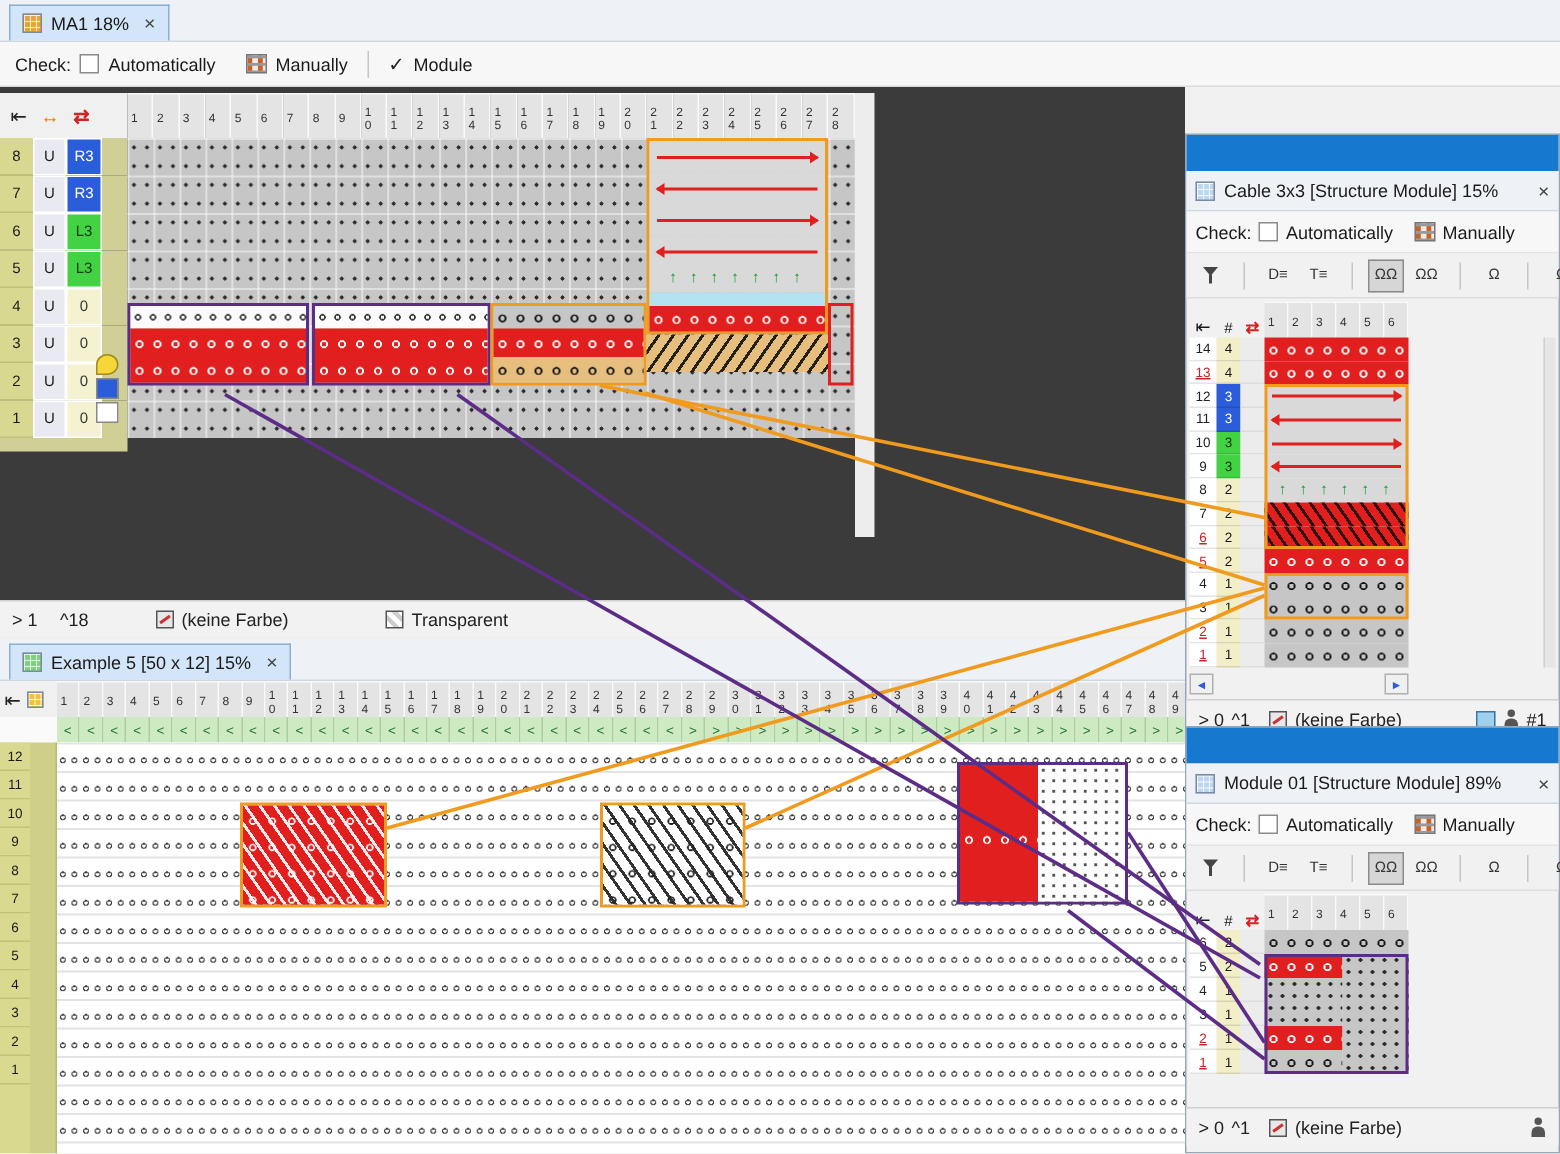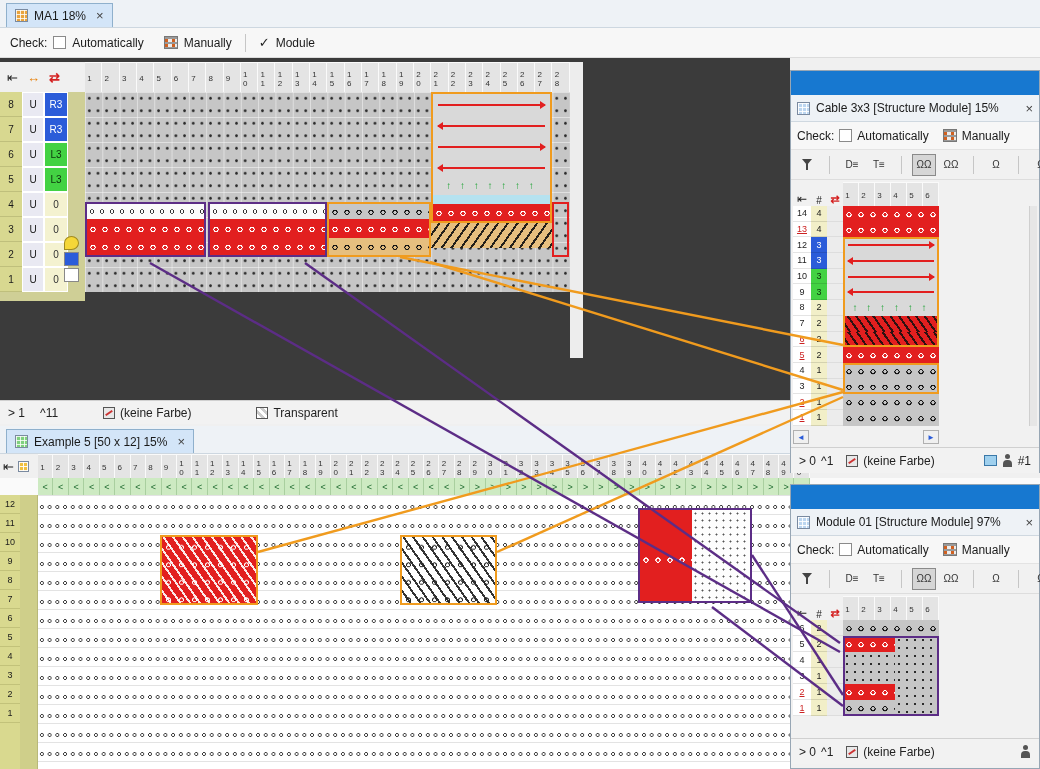--- a/index.html
+++ b/index.html
@@ -277,21 +277,21 @@
       <div class="selbox br" style="left:467px;top:110px;width:17px;height:55px;"></div>
     </div>
 
     <div class="sideicon si-mag" style="top:178px;"></div>
     <div class="sideicon si-h" style="top:194px;"></div>
     <div class="sideicon si-a" style="top:210px;"></div>
   </div>
 
   <div class="statusbar" style="left:0;top:400px;width:790px;height:24px;">
     <span>&gt; 1</span>
-    <span style="margin-left:10px;">^11</span>
+    <span style="margin-left:10px;">^18</span>
     <span class="mini-icon nf" style="margin-left:40px;"></span>
     <span>(keine Farbe)</span>
     <span class="mini-icon tr" style="margin-left:60px;"></span>
     <span>Transparent</span>
   </div>
 
   <div id="bottom-window">
     <div class="tabbar" style="left:0;top:0;width:1040px;height:28px;">
       <div class="tab">
         <span class="gridicon gi-ex"></span>
@@ -431,21 +431,21 @@
       <div class="selbox bo" style="left:362px;top:40px;width:97px;height:70px;">
           <div class="pt p-white-od" style="height: 66px;"></div>
         </div>
       <div class="selbox bp" style="left: 600px; top: 13px; width: 114px; height: 95px; flex-direction: row;">
           <div class="pt p-red-o" style="height: 100%; width: 52px; flex: 0 0 auto;"></div>
           <div class="pt p-white-dots" style="height: 100%; width: 58px; flex: 0 0 auto;"></div>
         </div>
     </div>
   </div>
 
-  <div class="panel" id="cable-panel" style="top:70px;height:403px;">
+  <div class="panel" id="cable-panel" style="top:89px;height:403px;">
     <div class="bluebar"></div>
     <div class="ptabrow">
       <span class="gridicon"></span>
       <span>Cable 3x3 [Structure Module] 15%</span>
       <span class="closex">×</span>
     </div>
     <div class="pcheckrow">
       <span>Check:</span>
       <span class="cb"></span>
       <span>Automatically</span>
@@ -620,21 +620,21 @@
       <span class="bluecase"></span>
       <span class="person"></span>
       <span>#1</span>
     </div>
   </div>
 
   <div class="panel" id="module-panel" style="top:484px;height:285px;">
     <div class="bluebar"></div>
     <div class="ptabrow">
       <span class="gridicon"></span>
-      <span>Module 01 [Structure Module] 97%</span>
+      <span>Module 01 [Structure Module] 89%</span>
       <span class="closex">×</span>
     </div>
     <div class="pcheckrow">
       <span>Check:</span>
       <span class="cb"></span>
       <span>Automatically</span>
       <span style="width:4px;"></span>
       <span class="manicon"></span>
       <span>Manually</span>
     </div>

